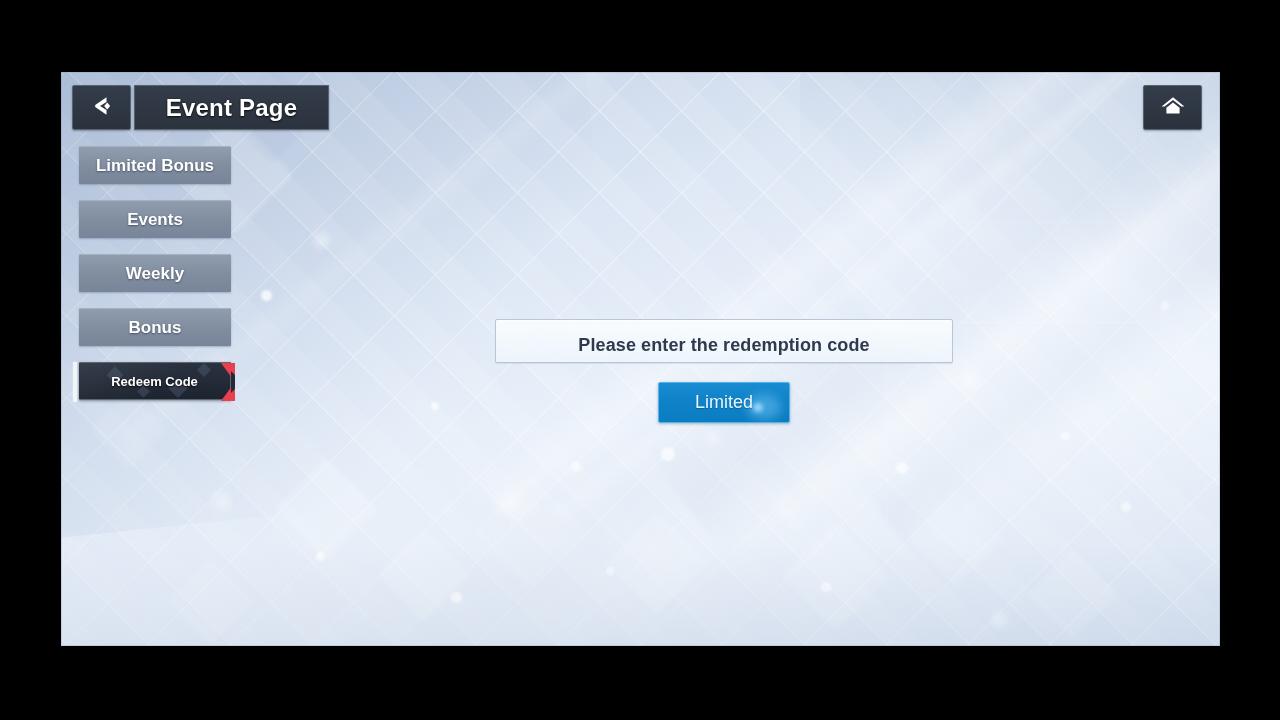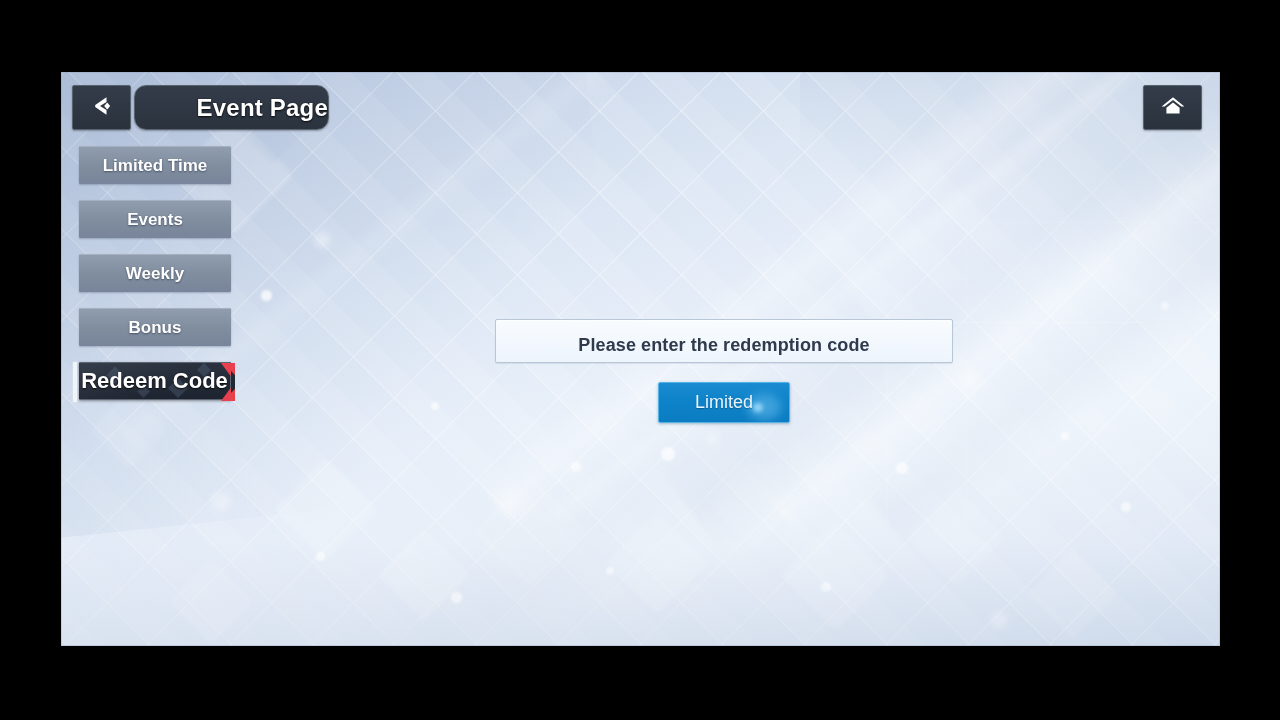--- a/index.html
+++ b/index.html
@@ -134,22 +134,22 @@
     border-radius: 2px;
     display: flex; align-items: center; justify-content: center;
     box-shadow: 0 1px 2px rgba(0,0,0,0.30);
   }
   .title-plate {
     position: absolute;
     left: 73px; top: 13px;
     width: 193px; height: 43px;
     background: linear-gradient(180deg, #333c49 0%, #2b333e 100%);
     border: 1px solid #59636f;
-    border-radius: 12px;
-    display: flex; align-items: center; justify-content: flex-end;
+    border-radius: 0;
+    display: flex; align-items: center; justify-content: center;
     box-shadow: 0 1px 2px rgba(0,0,0,0.30);
   }
   .title-plate .txt {
     color: #ffffff;
     font-size: 24px;
     font-weight: bold;
     letter-spacing: 0.2px;
     text-shadow: 0 1px 2px rgba(0,0,0,0.75), 0 0 1px rgba(0,0,0,0.9);
   }
   .home-btn {
@@ -195,21 +195,21 @@
     background:
       linear-gradient(135deg, rgba(255,255,255,0.06) 0%, rgba(255,255,255,0) 60%),
       linear-gradient(180deg, #2a3240 0%, #1d2430 100%);
     border: 1px solid #5d6773;
     border-left: none;
     border-radius: 1px;
     box-shadow: 0 1px 3px rgba(0,0,0,0.40);
   }
   .nav-item.active .nav-label {
     color: #ffffff;
-    font-size: 22px;
+    font-size: 13px;
     font-weight: bold;
     text-shadow: 0 1px 2px rgba(0,0,0,0.85);
     position: relative;
     z-index: 3;
   }
   
   .active-bar {
     position: absolute;
     left: -6px; top: -1px;
     width: 4px; height: 40px;
@@ -393,21 +393,21 @@
         <svg width="26" height="24" viewBox="0 0 26 24">
           <path d="M13 3.2 L24.4 12.6 L21.4 12.6 L13 5.9 L4.6 12.6 L1.6 12.6 Z" fill="#ffffff"></path>
           <path d="M13 8.4 L19.6 13.8 L19.6 19.4 L6.4 19.4 L6.4 13.8 Z" fill="#ffffff"></path>
         </svg>
       </span>
     </div>
 
     <div class="sidebar">
 
       <div class="nav-item inactive">
-        <span class="nav-label">Limited Time</span>
+        <span class="nav-label">Limited Bonus</span>
       </div>
 
       <div class="nav-item inactive">
         <span class="nav-label">Events</span>
       </div>
 
       <div class="nav-item inactive">
         <span class="nav-label">Weekly</span>
       </div>
 

